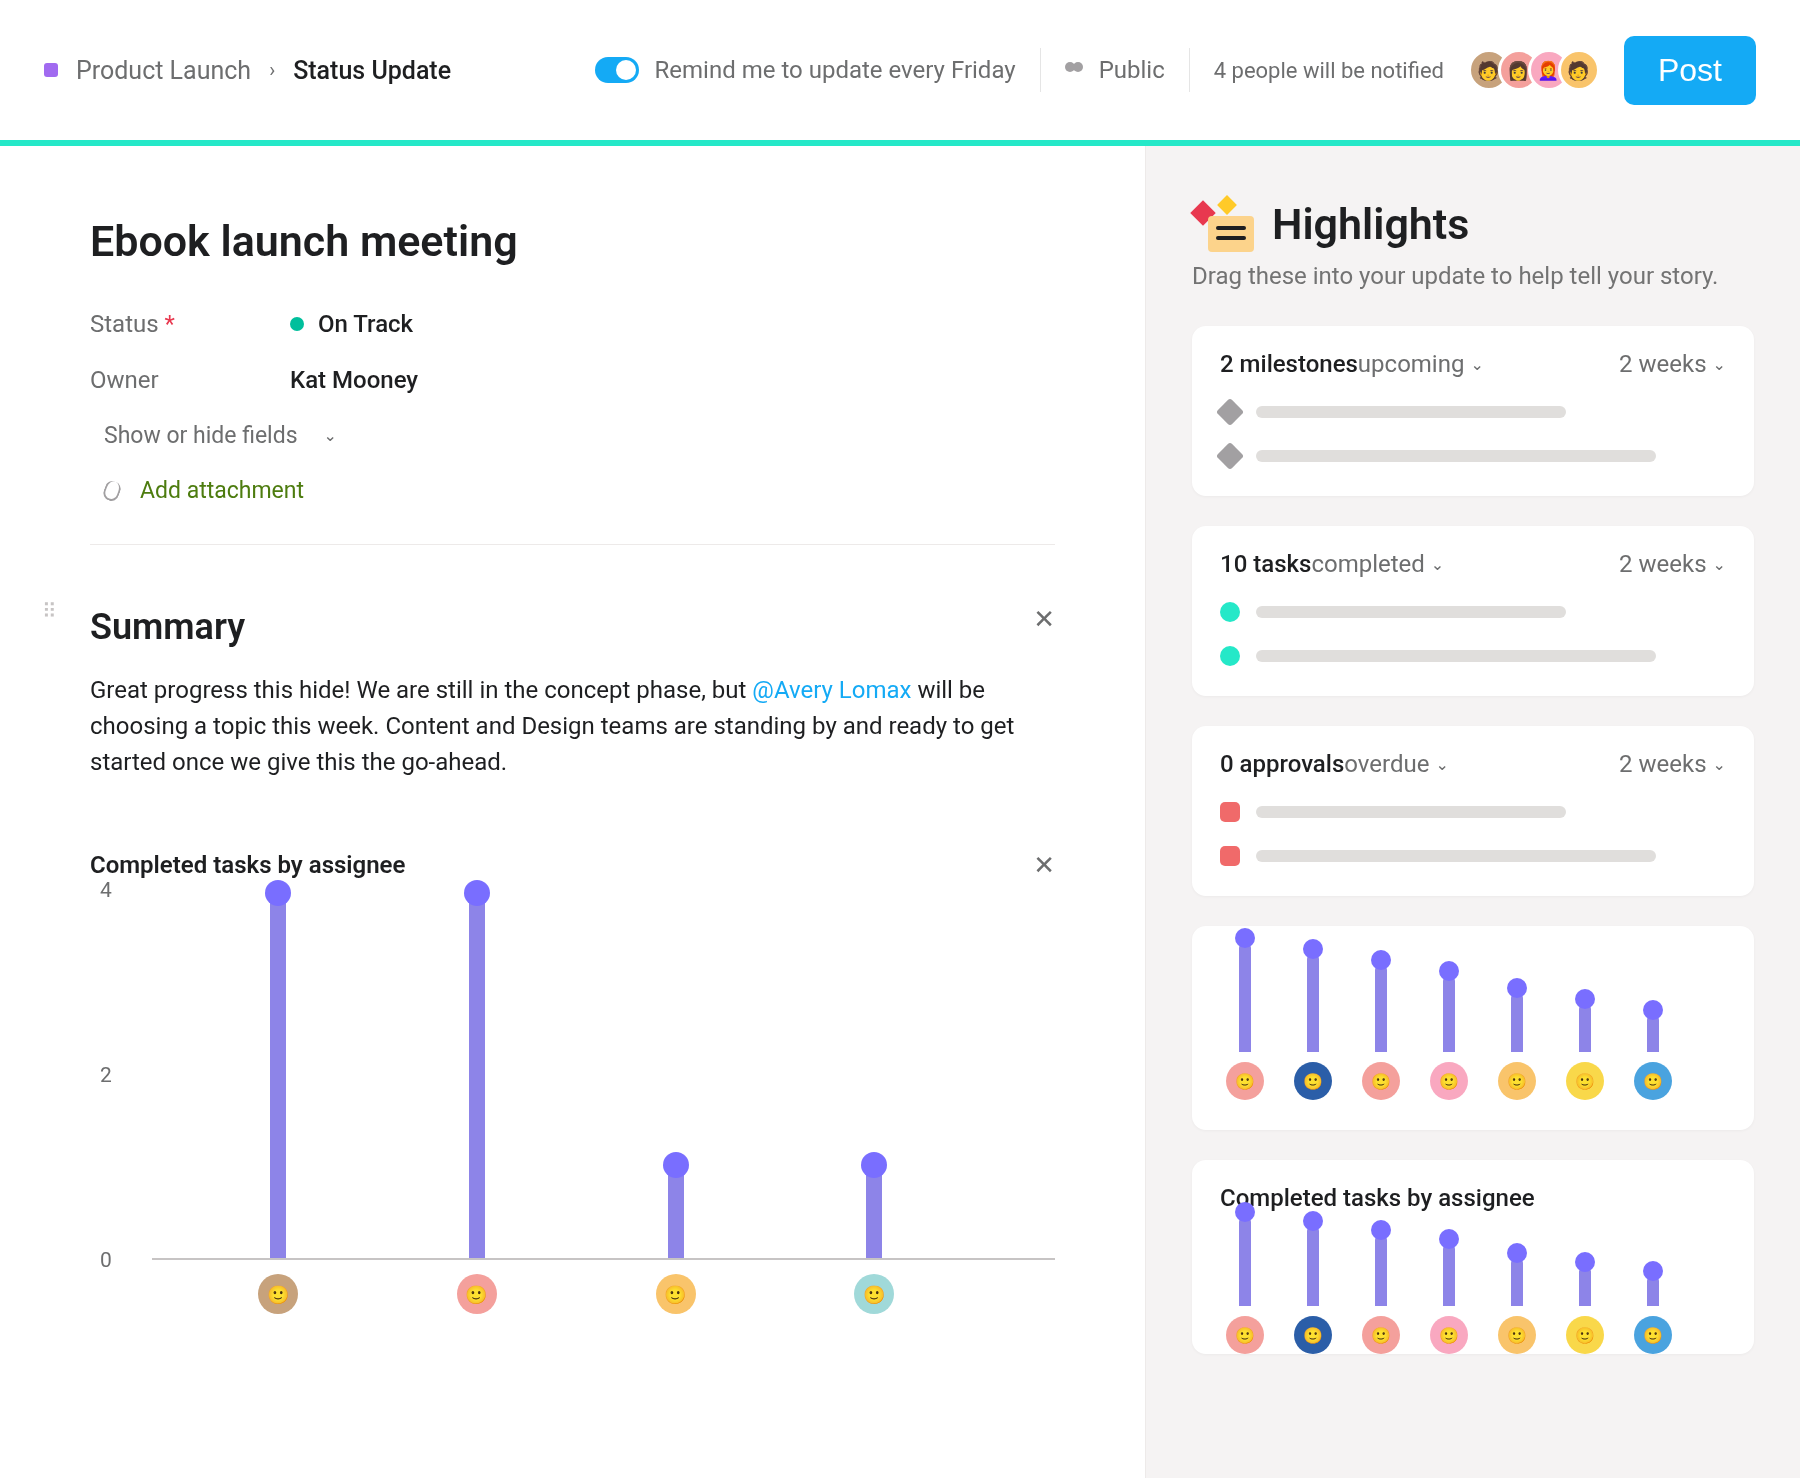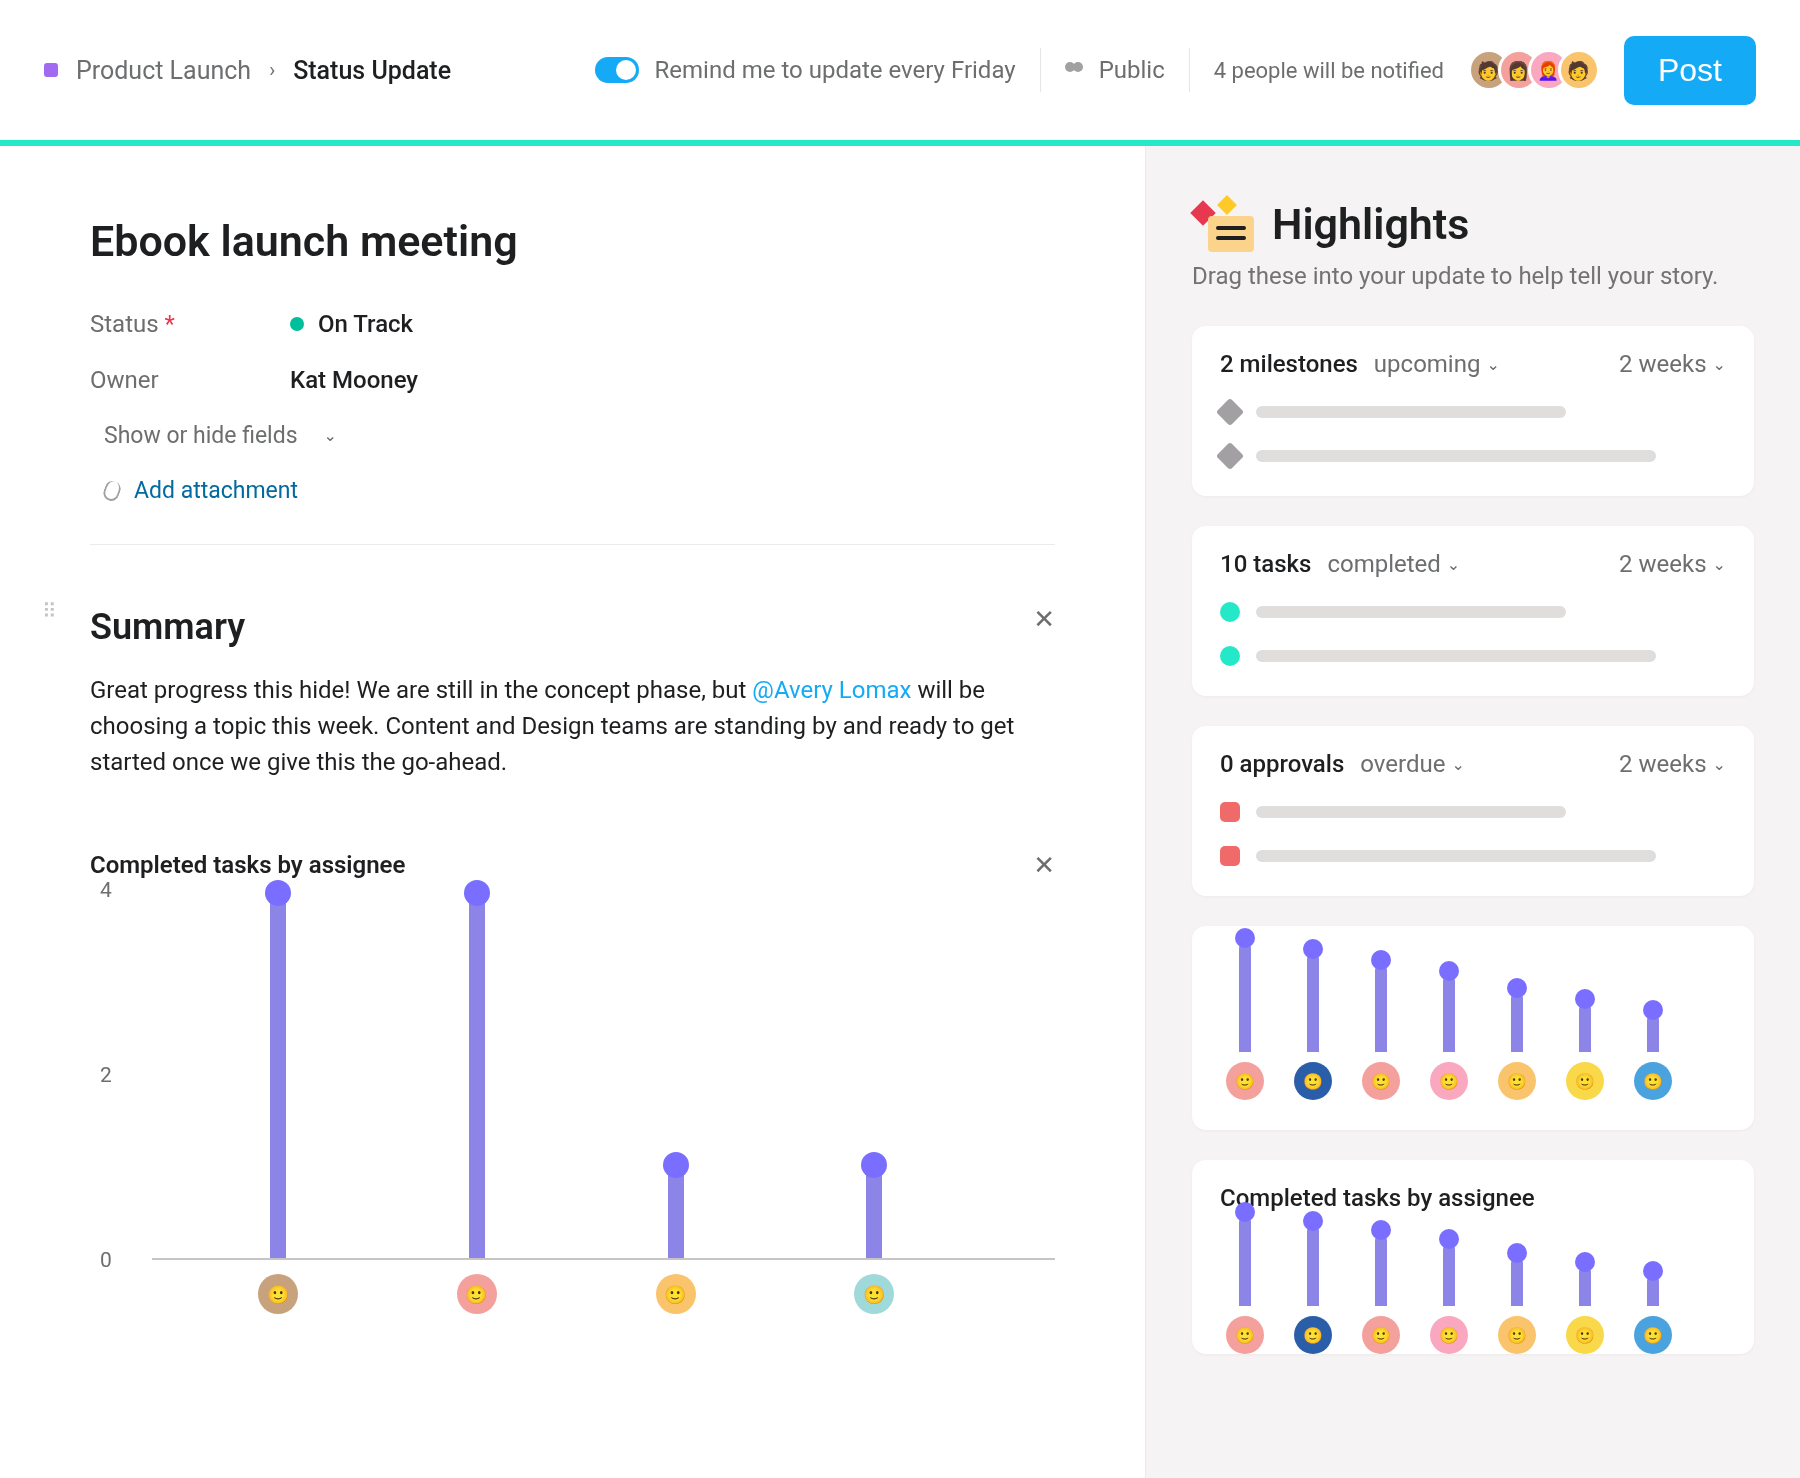--- a/index.html
+++ b/index.html
@@ -77,21 +77,21 @@
     border-left:1px solid #edeae9;
   }
   h1.title { font-size:43px; font-weight:600; margin-bottom: 44px; }
   .field-row { display:flex; align-items:center; margin-bottom: 28px; font-size:24px; }
   .field-label { width:200px; color:#6d6e6f; }
   .req { color:#e8384f; }
   .status-val { display:flex; align-items:center; gap:14px; font-weight:500;}
   .status-dot { width:14px; height:14px; border-radius:50%; background:#00bf9c; }
   .owner-val { font-weight:500; }
   .showhide { display:flex; align-items:center; gap:26px; font-size:23px; color:#6d6e6f; margin:28px 0 28px 14px; cursor:pointer;}
-  .addattach { display:flex; align-items:center; gap:14px; font-size:23px; color:#0369a1; margin:24px 0 40px 14px; cursor:pointer;}
+  .addattach { display:flex; align-items:center; gap:20px; font-size:23px; color:#4d7c0f; margin:24px 0 40px 14px; cursor:pointer;}
   .clip-icon { width:16px; height:20px; border:2px solid #a2a0a2; border-radius:8px 8px 8px 8px; border-top:none; transform:rotate(20deg);}
   .hr { border:none; border-top:1px solid #edeae9; margin-bottom: 44px;}
   .sect-head { display:flex; align-items:center; justify-content:space-between; margin-bottom:24px; position:relative;}
   .drag-handle { position:absolute; left:-48px; top:10px; color:#c7c4c4; font-size:20px; cursor:grab;}
   h2.sect-title { font-size:36px; font-weight:600;margin-top:17px; }
   .close-x {
     font-size:26px; color:#6d6e6f; cursor:pointer; font-weight:300;
   }
   .summary-text { font-size:24px; line-height:1.5; color:#1e1f21; margin-bottom:70px;}
   .mention { color:#14aaf5; }
@@ -138,21 +138,21 @@
   .hl-icon .diamond2 {
     position:absolute; width:14px; height:14px; background:#ffca28; transform:rotate(45deg);
     left:28px; top:2px;
   }
   h2.hl-title { font-size:43px; font-weight:600; }
   .hl-sub { font-size:24px; color:#737373; margin-bottom:36px;}
   .card {
     background:#fff; border-radius:14px; padding:24px 28px 30px 28px;
     margin-bottom:30px; box-shadow: 0 1px 3px rgba(0,0,0,0.04);
   }
-  .card-head { display:flex; align-items:center; gap:16px; font-size:24px; flex-wrap:wrap; }
+  .card-head { display:flex; align-items:center; font-size:24px; flex-wrap:wrap; }
   .card-head .count { font-weight:500; color:#1e1f21;}
   .card-head .state { color:#6d6e6f; display:flex; align-items:center; gap:6px;}
   .card-head .fill { flex:1; }
   .card-head .range { color:#6d6e6f; display:flex; align-items:center; gap:6px;}
   .chev-down { font-size:16px; color:#6d6e6f; }
   .skel-row { display:flex; align-items:center; gap:16px; margin-top:24px; }
   .skel-diamond { width:20px; height:20px; transform:rotate(45deg); border-radius:3px; background:#a2a0a2;}
   .skel-circ { width:20px; height:20px; border-radius:50%; }
   .skel-sq { width:20px; height:20px; border-radius:5px; }
   .skel-bar { height:12px; border-radius:6px; background:#e0dedc; }

